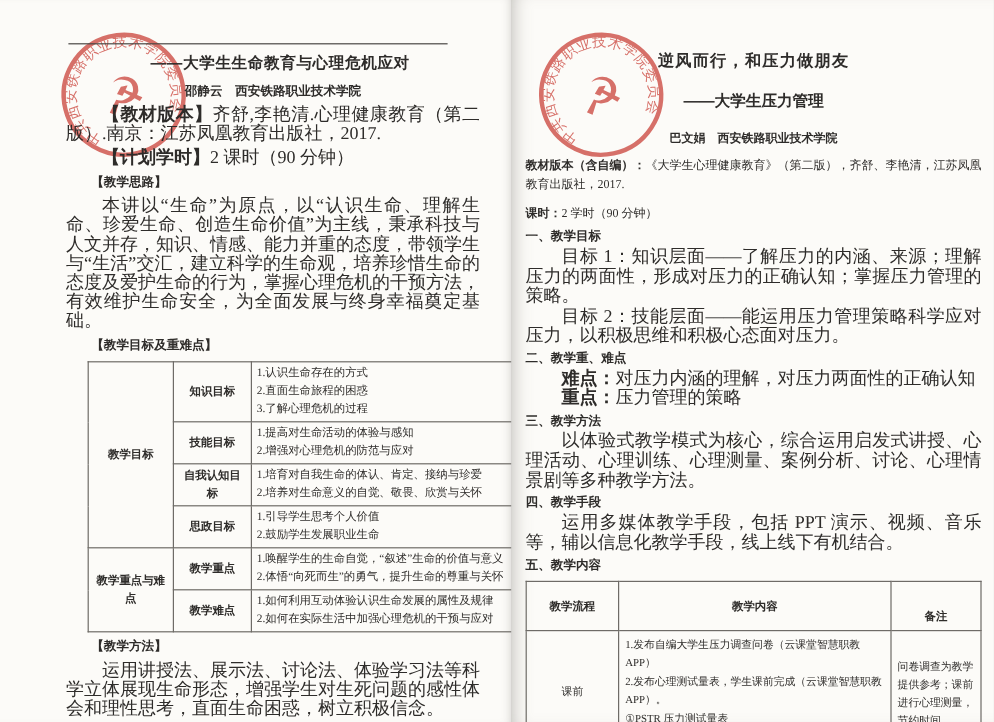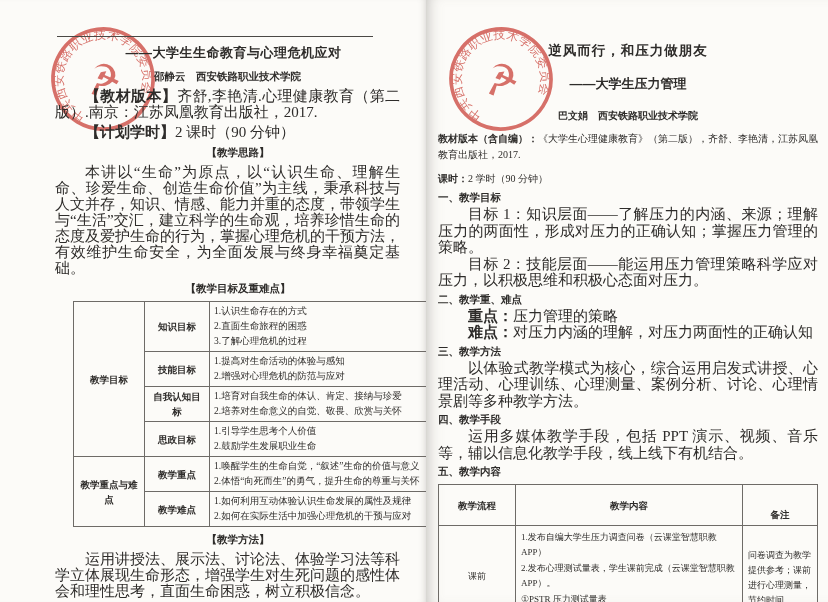--- a/index.html
+++ b/index.html
@@ -14,21 +14,21 @@
   #page-right{left:426px;width:402px;box-shadow:inset 12px 0 16px -12px rgba(110,105,100,.5);}
 
   
   .lp-inner{padding:0 26px 0 55px;position:relative;}
   .toprule{margin:36px 0 0 2px;width:316px;border-top:1.5px solid #4a4845;}
   .title{margin:13px 0 0 0;text-align:center;font:bold 14px/18px "Liberation Sans","DejaVu Sans",sans-serif;letter-spacing:1px;}
   .subtitle{margin:7px 0 0 0;text-align:center;font:bold 13px/17px "Liberation Sans","DejaVu Sans",sans-serif;letter-spacing:.5px;padding-left:12px;}
   .author{margin:8px 0 0 0;text-align:center;font:bold 10.5px/15px "Liberation Sans","DejaVu Sans",sans-serif;}
   .para{margin:4px 0 0 0;font-size:15px;line-height:16px;text-indent:2em;text-align:justify;}
   .para b{font-family:"Liberation Sans","DejaVu Sans",sans-serif;}
-  .hd{margin:4px 0 0 0;font:bold 10.5px/16px "Liberation Sans","DejaVu Sans",sans-serif;text-indent:2em;text-align:center;}
+  .hd{margin:4px 0 0 0;font:bold 10.5px/16px "Liberation Sans","DejaVu Sans",sans-serif;text-indent:2em;}
 
   table.tbl{border-collapse:collapse;margin:5px 0 0 18px;width:356px;table-layout:fixed;}
   table.tbl td,table.tbl th{border:1px solid #6e6b67;padding:2px 4px;vertical-align:middle;}
   table.tbl{font-size:9.5px;line-height:15px;}
   .tbl .c1{width:62px;text-align:center;font-weight:bold;font-family:"Liberation Sans","DejaVu Sans",sans-serif;}
   .tbl .c2{width:56px;text-align:center;font-weight:bold;font-family:"Liberation Sans","DejaVu Sans",sans-serif;}
   .tbl .c3 div{white-space:nowrap;overflow:hidden;}
 
   
   .rp-inner{padding:0 10px 0 12px;position:relative;}
@@ -161,22 +161,22 @@
     <div class="r-author">巴文娟　西安铁路职业技术学院</div>
 
     <p class="r-meta"><b>教材版本（含自编）：</b><span>《大学生心理健康教育》（第二版），齐舒、李艳清，江苏凤凰教育出版社，2017.</span></p>
     <p class="r-meta"><b>课时：</b><span>2 学时（90 分钟）</span></p>
 
     <div class="r-h">一、教学目标</div>
     <p class="r-p">目标 1：知识层面——了解压力的内涵、来源；理解压力的两面性，形成对压力的正确认知；掌握压力管理的策略。</p>
     <p class="r-p">目标 2：技能层面——能运用压力管理策略科学应对压力，以积极思维和积极心态面对压力。</p>
 
     <div class="r-h">二、教学重、难点</div>
+    <p class="r-p"><b>难点：</b><span>对压力内涵的理解，对压力两面性的正确认知</span></p>
     <p class="r-p"><b>重点：</b><span>压力管理的策略</span></p>
-    <p class="r-p"><b>难点：</b><span>对压力内涵的理解，对压力两面性的正确认知</span></p>
 
     <div class="r-h">三、教学方法</div>
     <p class="r-p">以体验式教学模式为核心，综合运用启发式讲授、心理活动、心理训练、心理测量、案例分析、讨论、心理情景剧等多种教学方法。</p>
 
     <div class="r-h">四、教学手段</div>
     <p class="r-p">运用多媒体教学手段，包括 PPT 演示、视频、音乐等，辅以信息化教学手段，线上线下有机结合。</p>
 
     <div class="r-h">五、教学内容</div>
 
     <table class="rtbl">

